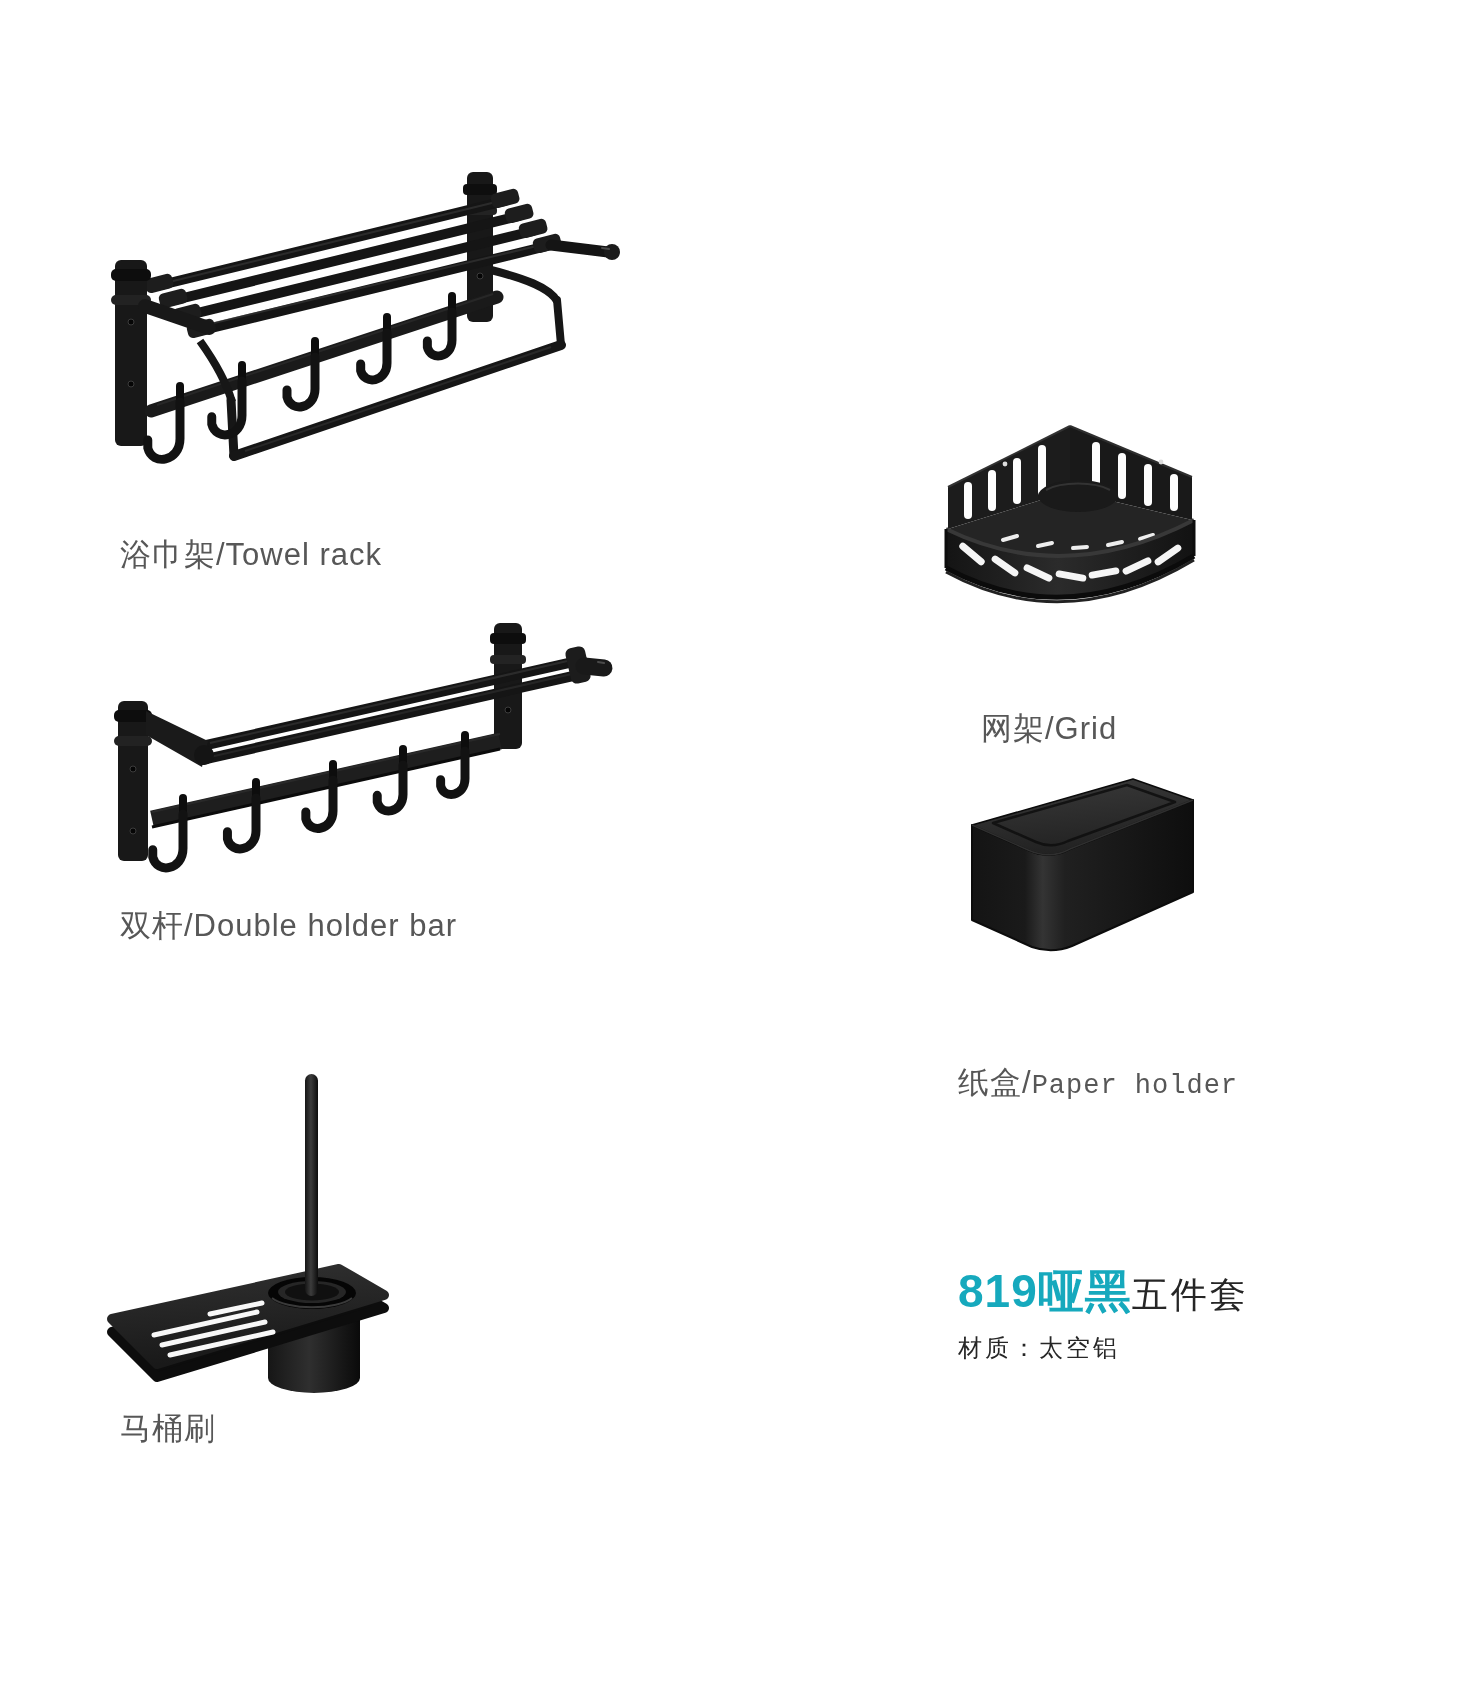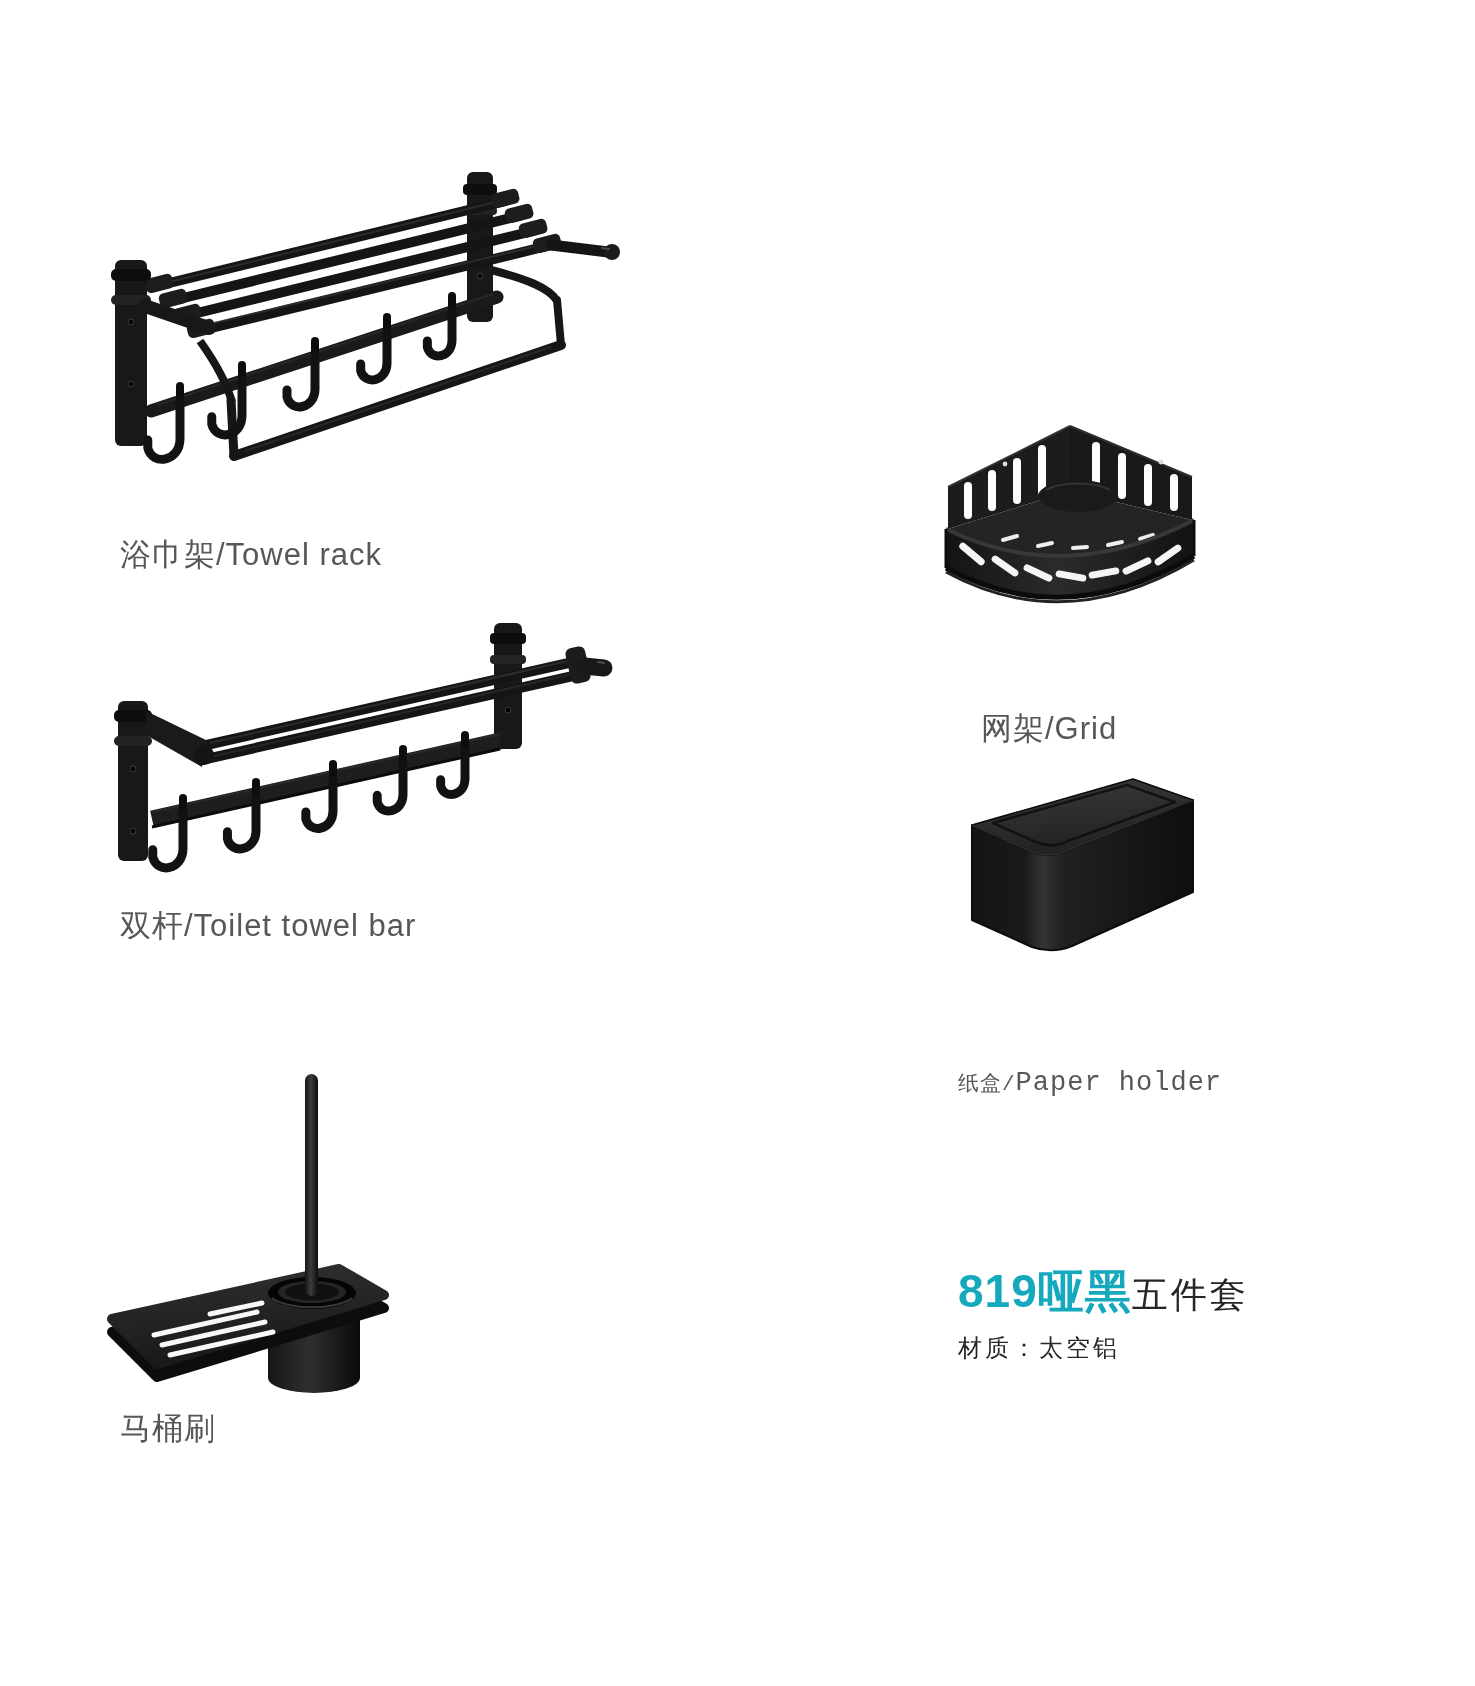--- a/index.html
+++ b/index.html
@@ -9,21 +9,21 @@
     background:var(--bg,#ffffff);
     font-family:"Liberation Sans","DejaVu Sans",sans-serif;
     overflow:hidden;
   }
   .product { position:absolute; }
   svg.render { display:block; }
   .plabel {
     position:absolute; font-size:31px; color:var(--label-gray,#575757);
     letter-spacing:1px; white-space:nowrap;
   }
-  .plabel .zh-part { font-size:21px;font-family:Liberation Mono, monospace; }
+  .plabel .zh-part { font-size:31px; }
   .plabel .en-small { font-size:27px;font-family:Liberation Mono, monospace; }
   .plabel.two-line { line-height:39px; }
   .info-block { position:absolute; left:958px; top:1266px; }
   .info-title {
     font-size:46px; font-weight:bold; color:var(--accent,#16a9bd);
     line-height:1.12; letter-spacing:1px; white-space:nowrap;
   }
   .info-title .set {
     font-size:36px; color:var(--body-text,#262626); font-weight:500; letter-spacing:3px;
   }
@@ -216,21 +216,21 @@
 
       <g stroke="#121212" fill="none" stroke-linecap="round">
         <path d="M0,0 L0,32 C0,52 -24,56 -28,40 L-28,33" transform="translate(93,231) scale(1.08)" stroke-width="8.3"></path>
         <path d="M0,0 L0,32 C0,52 -24,56 -28,40 L-28,33" transform="translate(166,215) scale(1.02)" stroke-width="8.8"></path>
         <path d="M0,0 L0,32 C0,52 -24,56 -28,40 L-28,33" transform="translate(243,197) scale(0.97)" stroke-width="9.3"></path>
         <path d="M0,0 L0,32 C0,52 -24,56 -28,40 L-28,33" transform="translate(313,182) scale(0.92)" stroke-width="9.8"></path>
         <path d="M0,0 L0,32 C0,52 -24,56 -28,40 L-28,33" transform="translate(375,168) scale(0.87)" stroke-width="10.3"></path>
       </g>
     </svg>
   </div>
-  <div class="plabel" style="left:120px; top:905px;">双杆/Toilet towel bar</div>
+  <div class="plabel" style="left:120px; top:905px;">双杆/Double holder bar</div>
 
   <div class="product" style="left:880px; top:722px;">
     <svg class="render" width="320" height="240" viewBox="0 0 320 240">
       <defs>
         <linearGradient id="phTop" x1="0" y1="0" x2="0.25" y2="1">
           <stop offset="0" stop-color="#3a3a3a"></stop>
           <stop offset="1" stop-color="#222222"></stop>
         </linearGradient>
         <linearGradient id="phFront" x1="0" y1="0" x2="1" y2="0">
           <stop offset="0" stop-color="#141414"></stop>

